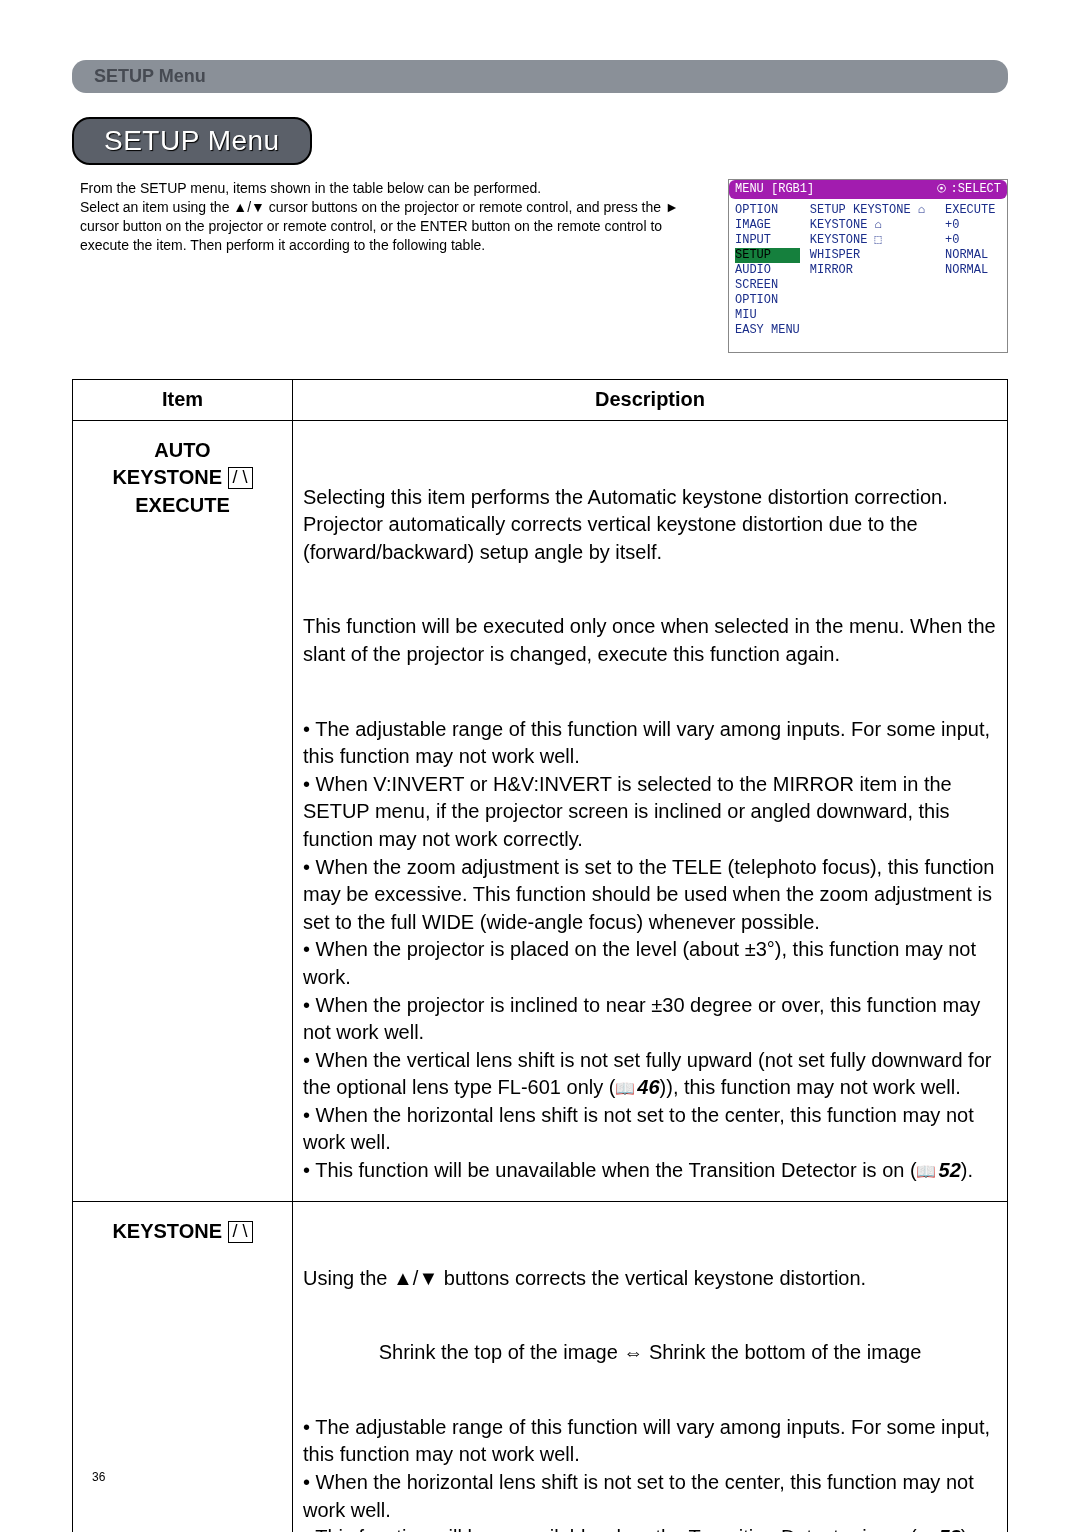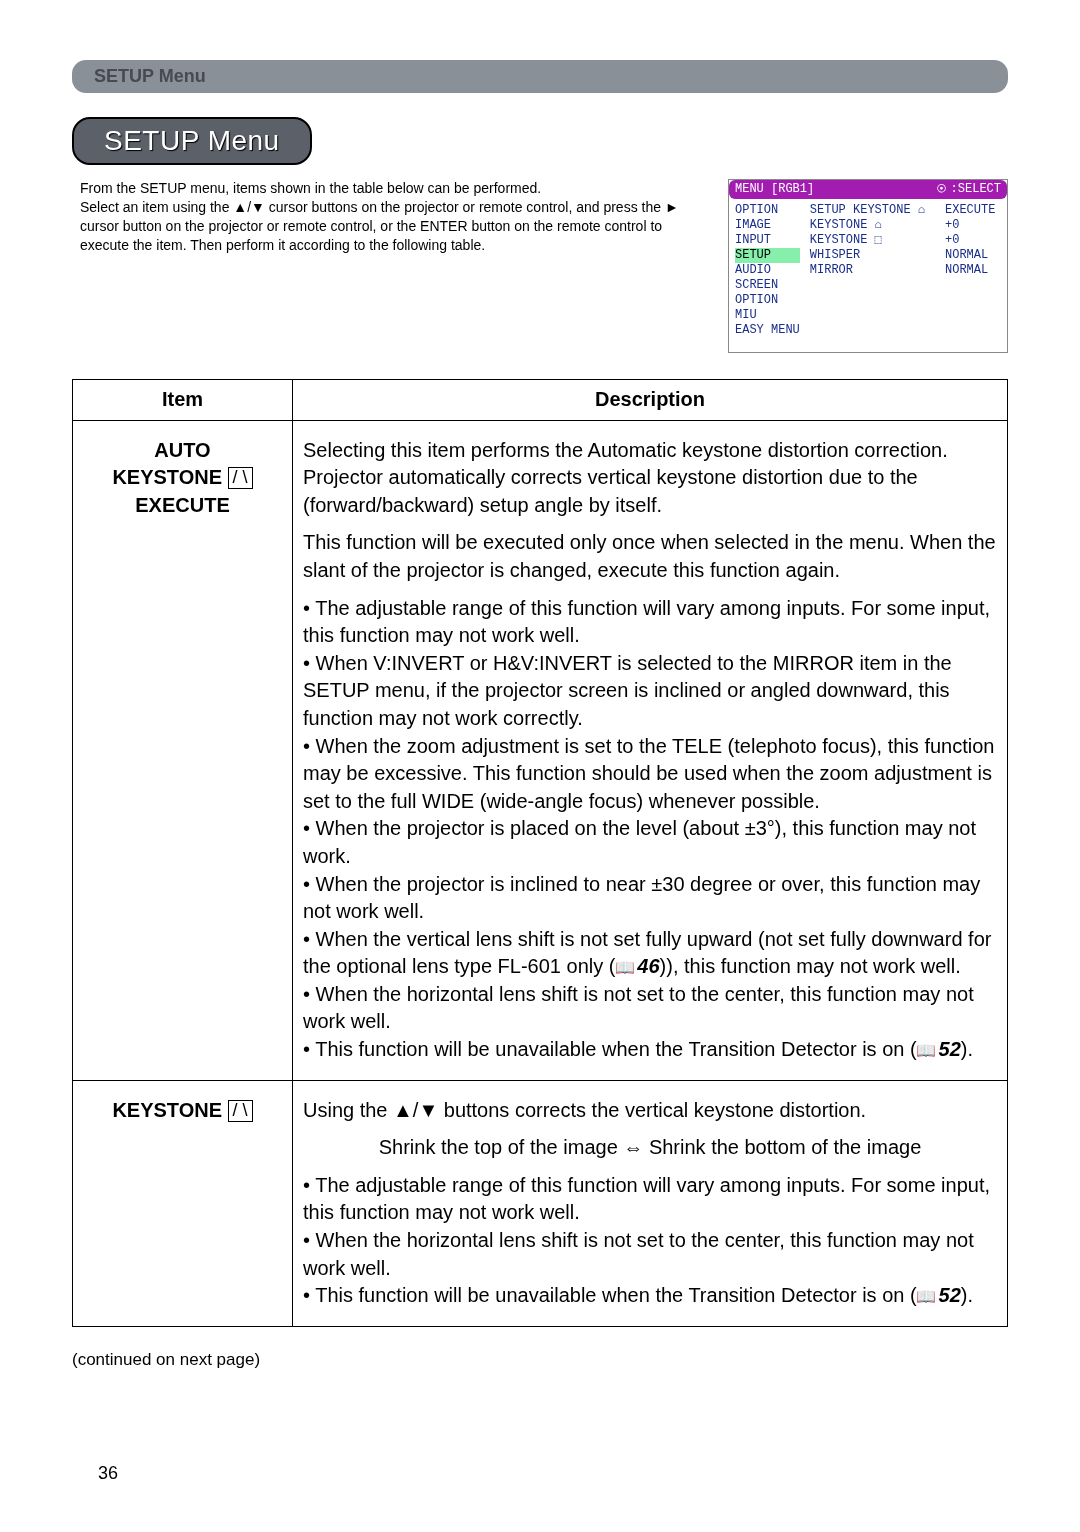--- a/index.html
+++ b/index.html
@@ -54,21 +54,21 @@
   .osd-title {
     display: flex; justify-content: space-between;
     background: #a21caf; color: #fff;
     padding: 2px 6px;
     border-radius: 6px;
   }
   .osd-title .sel::before { content: "⦿"; margin-right: 4px; font-size: 10px; }
   .osd-body { display: flex; padding: 4px 6px 14px 6px; gap: 10px; }
   .osd-left { display: flex; flex-direction: column; gap: 0; }
   .osd-left span { color: #1a2d8a; }
-  .osd-left .active { background: #86efac; color: #000; }
+  .osd-left .active { background: #15803d; color: #000; }
   .osd-right { flex: 1; display: flex; flex-direction: column; }
   .osd-row { display: flex; justify-content: space-between; color: #1a2d8a; }
   .osd-row span:last-child { min-width: 56px; text-align: left; }
   table.main {
     width: 100%;
     border-collapse: collapse;
     margin-top: 26px;
   }
   table.main th, table.main td {
     border: 1px solid #000;
@@ -90,21 +90,21 @@
   }
   .keystone-icon {
     display: inline-block;
     border: 1px solid #000;
     padding: 0 4px 2px 4px;
     font-size: 18px;
     vertical-align: 1px;
     line-height: 1;
     font-weight: normal;
   }
-  .desc p { margin-bottom: 10px; }
+  .desc p { margin-bottom: 10px; margin-top: 47px; }
   .desc p:last-child { margin-bottom: 0; }
   .desc .center { text-align: center; }
   .book-icon::before {
     content: "📖";
     font-size: 16px;
   }
   .ref {
     display: inline-flex;
     align-items: baseline;
     justify-content: space-between;
@@ -114,22 +114,22 @@
     font-weight: bold;
     margin-left: 2px;
   }
   .continued {
     font-size: 17px;
     margin-top: 23px;
   }
   .pagenum {
     position: absolute;
     bottom: 48px;
-    left: 98px;
-    font-size: 18px;
+    left: 92px;
+    font-size: 12px;
   }
 </style>
 </head>
 <body>
 
 
 
 <div class="header-bar">
   <span>SETUP Menu</span>
 </div>

